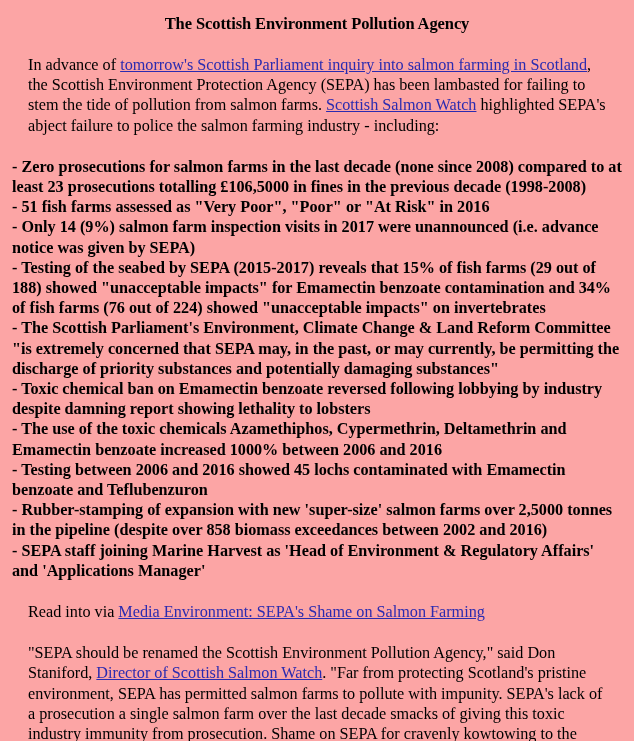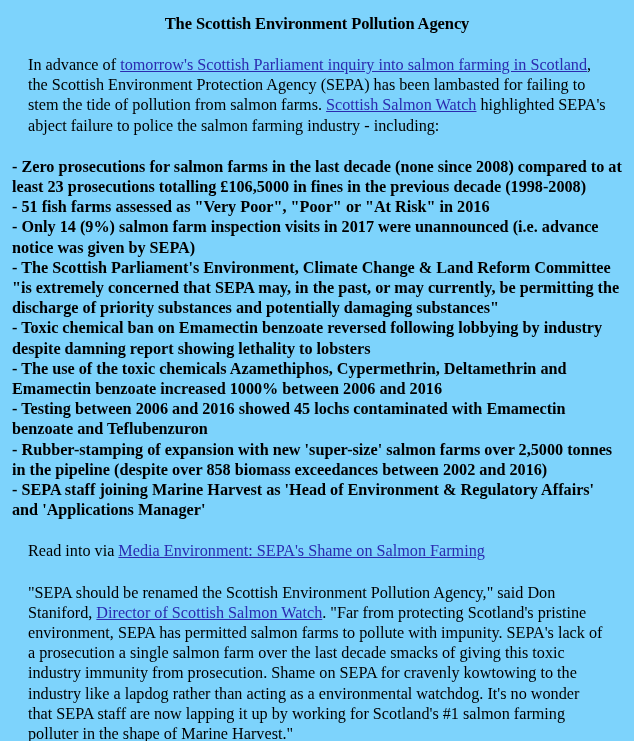--- a/index.html
+++ b/index.html
@@ -12,21 +12,21 @@
     height: 741px;
     overflow: hidden;
     font-family: "Liberation Serif", "DejaVu Serif", serif;
     color: #000000;
   }
   .page {
     box-sizing: border-box;
     width: 634px;
     height: 741px;
     padding: 8px 12px 0 12px;
-    background: #7dd3fc;
+    background: #fca5a5;
   }
   .doc-title {
     text-align: center;
     font-weight: bold;
     font-size: 16.5px;
     line-height: 20px;
     margin: 6px 0 0 0;
     letter-spacing: -0.1px;
   }
   .doc-title .line {
@@ -73,20 +73,21 @@
   <div class="doc-title">
     <span class="line">The Scottish Environment Pollution Agency</span>
   </div>
 
   <p class="para intro"><span>In advance of </span><a class="link">tomorrow's Scottish Parliament inquiry into salmon farming in Scotland</a><span>, the Scottish Environment Protection Agency (SEPA) has been lambasted for failing to stem the tide of pollution from salmon farms.  </span><a class="link">Scottish Salmon Watch</a><span> highlighted SEPA's abject failure to police the salmon farming industry - including:</span></p>
 
   <div class="bullets">
     <p class="bullet">- Zero prosecutions for salmon farms in the last decade (none since 2008) compared to at least 23 prosecutions totalling £106,5000 in fines in the previous decade (1998-2008)</p>
     <p class="bullet">- 51 fish farms assessed as "Very Poor", "Poor" or "At Risk" in 2016</p>
     <p class="bullet">- Only 14 (9%) salmon farm inspection visits in 2017 were unannounced (i.e. advance notice was given by SEPA)</p>
+    <p class="bullet">- Testing of the seabed by SEPA (2015-2017) reveals that 15% of fish farms (29 out of 188) showed "unacceptable impacts" for Emamectin benzoate contamination and 34% of fish farms (76 out of 224) showed "unacceptable impacts" on invertebrates</p>
     <p class="bullet">- The Scottish Parliament's Environment, Climate Change &amp; Land Reform Committee "is extremely concerned that SEPA may, in the past, or may currently, be permitting the discharge of priority substances and potentially damaging substances"</p>
     <p class="bullet">- Toxic chemical ban on Emamectin benzoate reversed following lobbying by industry despite damning report showing lethality to lobsters</p>
     <p class="bullet">- The use of the toxic chemicals Azamethiphos, Cypermethrin, Deltamethrin and Emamectin benzoate increased 1000% between 2006 and 2016</p>
     <p class="bullet">- Testing between 2006 and 2016 showed 45 lochs contaminated with Emamectin benzoate and Teflubenzuron</p>
     <p class="bullet">- Rubber-stamping of expansion with new 'super-size' salmon farms over 2,5000 tonnes in the pipeline (despite over 858 biomass exceedances between 2002 and 2016)</p>
     <p class="bullet">- SEPA staff joining Marine Harvest as 'Head of Environment &amp; Regulatory Affairs' and 'Applications Manager'</p>
   </div>
 
   <p class="para readmore"><span>Read into via </span><a class="link">Media Environment: SEPA's Shame on Salmon Farming</a></p>
 

